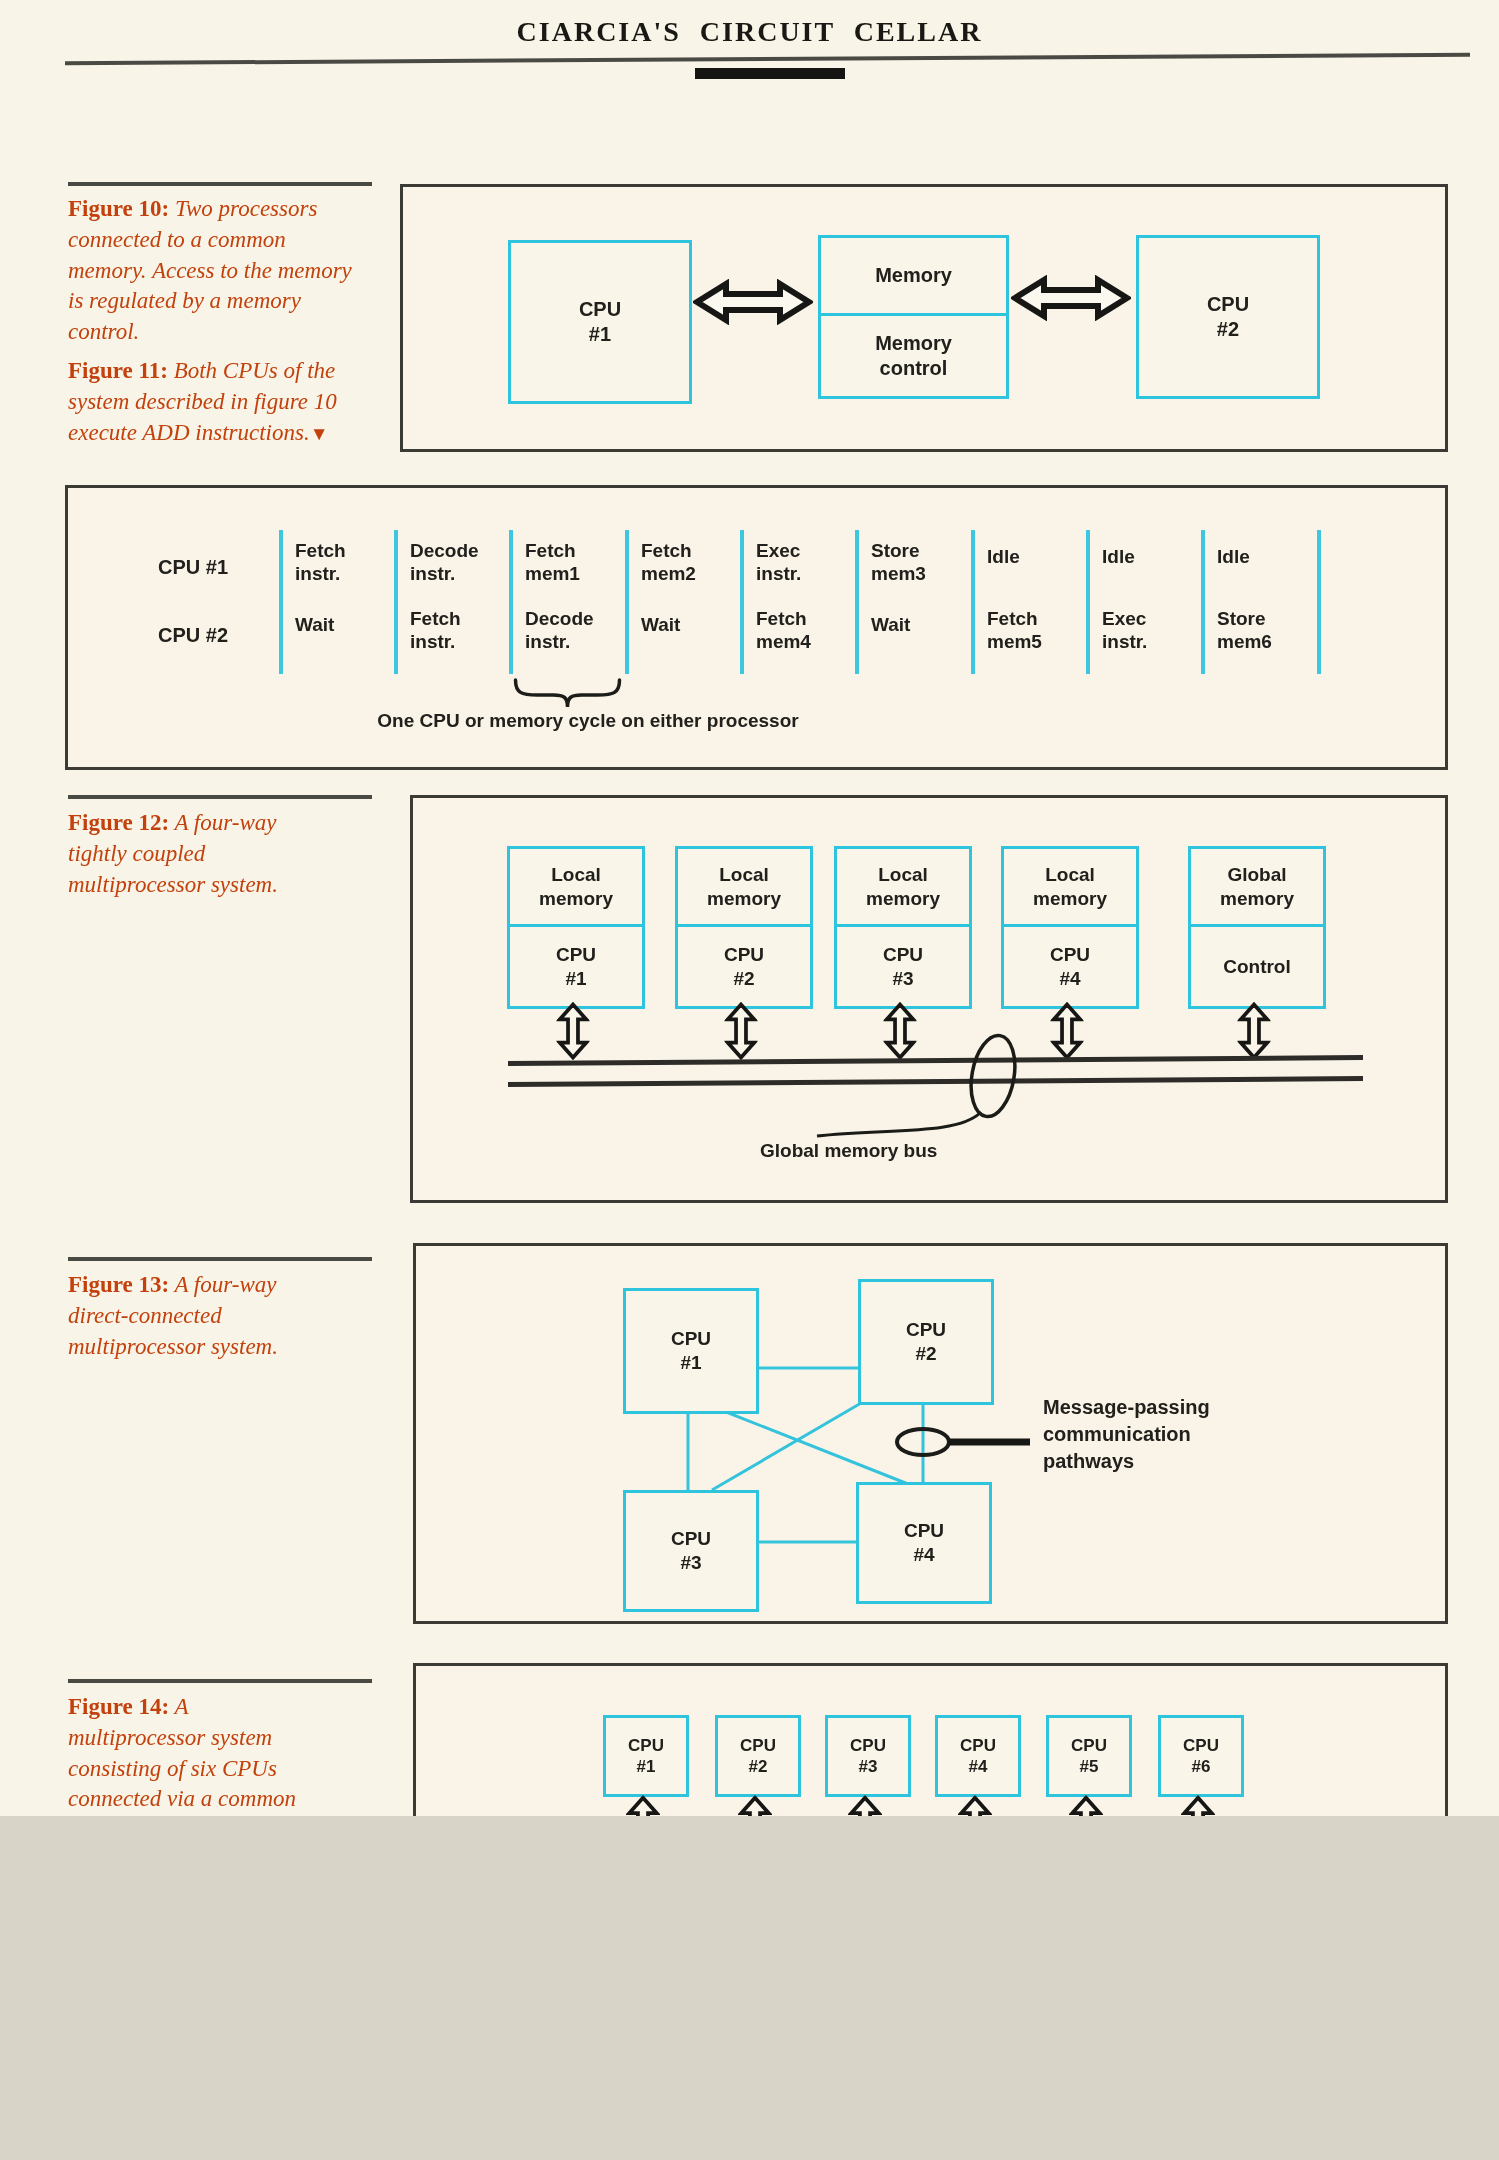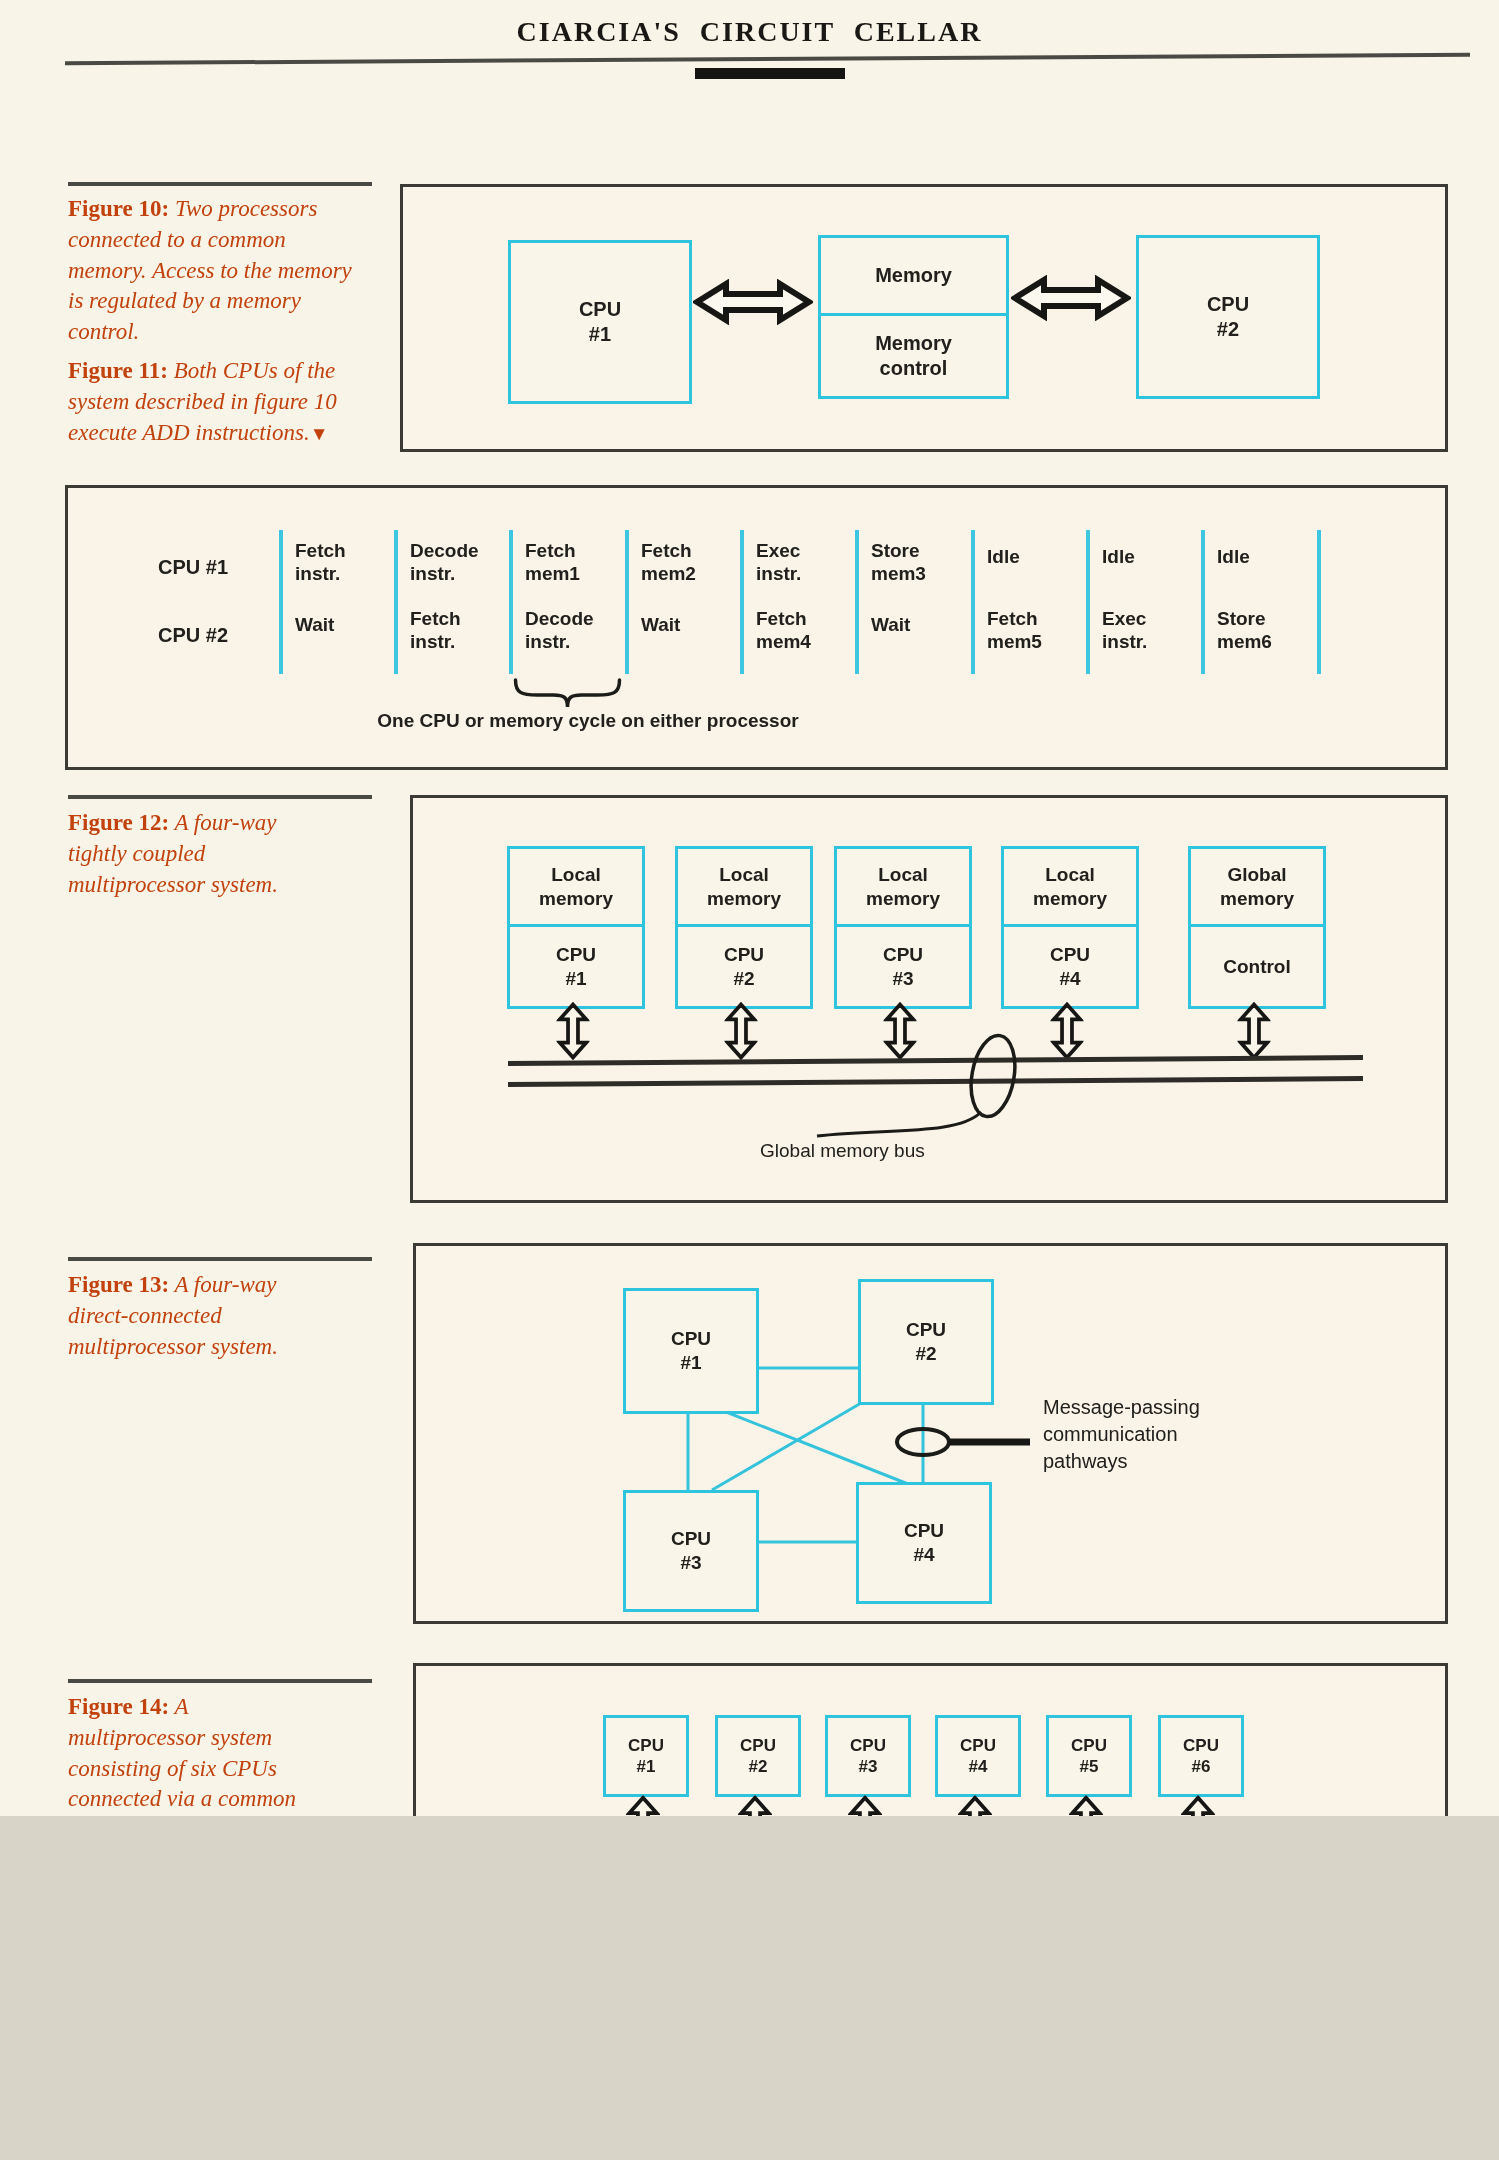--- a/index.html
+++ b/index.html
@@ -30,21 +30,21 @@
   
   .tdiv{position:absolute;width:4px;background:#3cc6e0;}
   .tcell{position:absolute;font-weight:bold;font-size:19px;line-height:1.2;white-space:pre-line;color:#21201d;}
   .trowlabel{position:absolute;font-weight:bold;font-size:20px;color:#21201d;}
   .tnote{position:absolute;text-align:center;font-weight:bold;font-size:19px;color:#21201d;}
   
   .busline{position:absolute;background:#2d2c28;height:5px;}
   .svgdeco{position:absolute;pointer-events:none;}
   .loop{fill:none;stroke:#1b1b18;}
   .conn{stroke:#35c3dc;stroke-width:3;}
-  .diaglabel{position:absolute;font-weight:normal;font-size:20px;line-height:1.35;
+  .diaglabel{position:absolute;font-weight:bold;font-size:20px;line-height:1.35;
              white-space:pre-line;color:#21201d;}
   
   .footer{position:absolute;font-family:"Liberation Serif",serif;font-weight:bold;
           font-size:19px;color:#1a1915;}
   .footer .byte{letter-spacing:4px;}
   .footer .sep{margin:0 6px;}
   .swatch{position:absolute;}
   .reddash{position:absolute;transform:rotate(-2.5deg);}
   .reddash .r{height:6px;}
   .reddash .k{height:3px;background:#33231a;}

